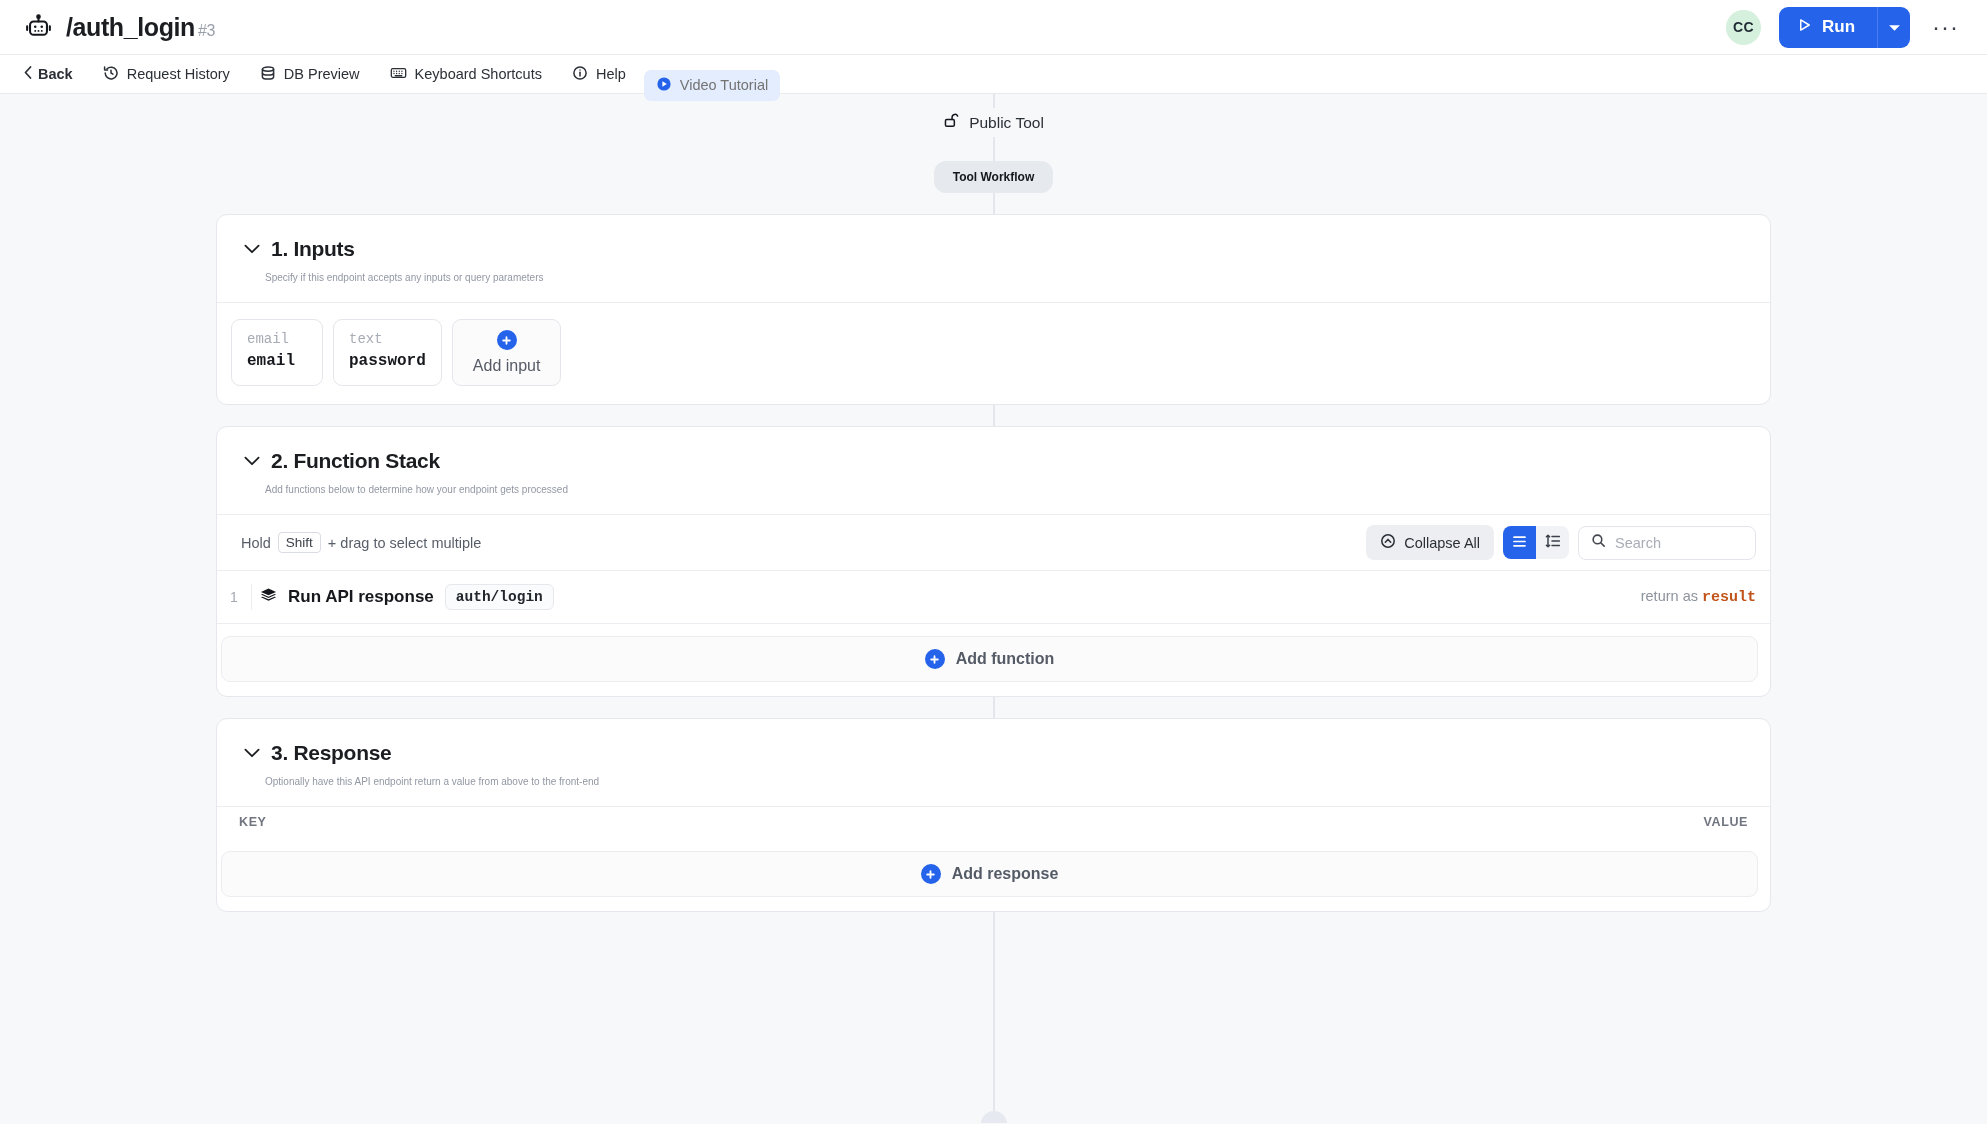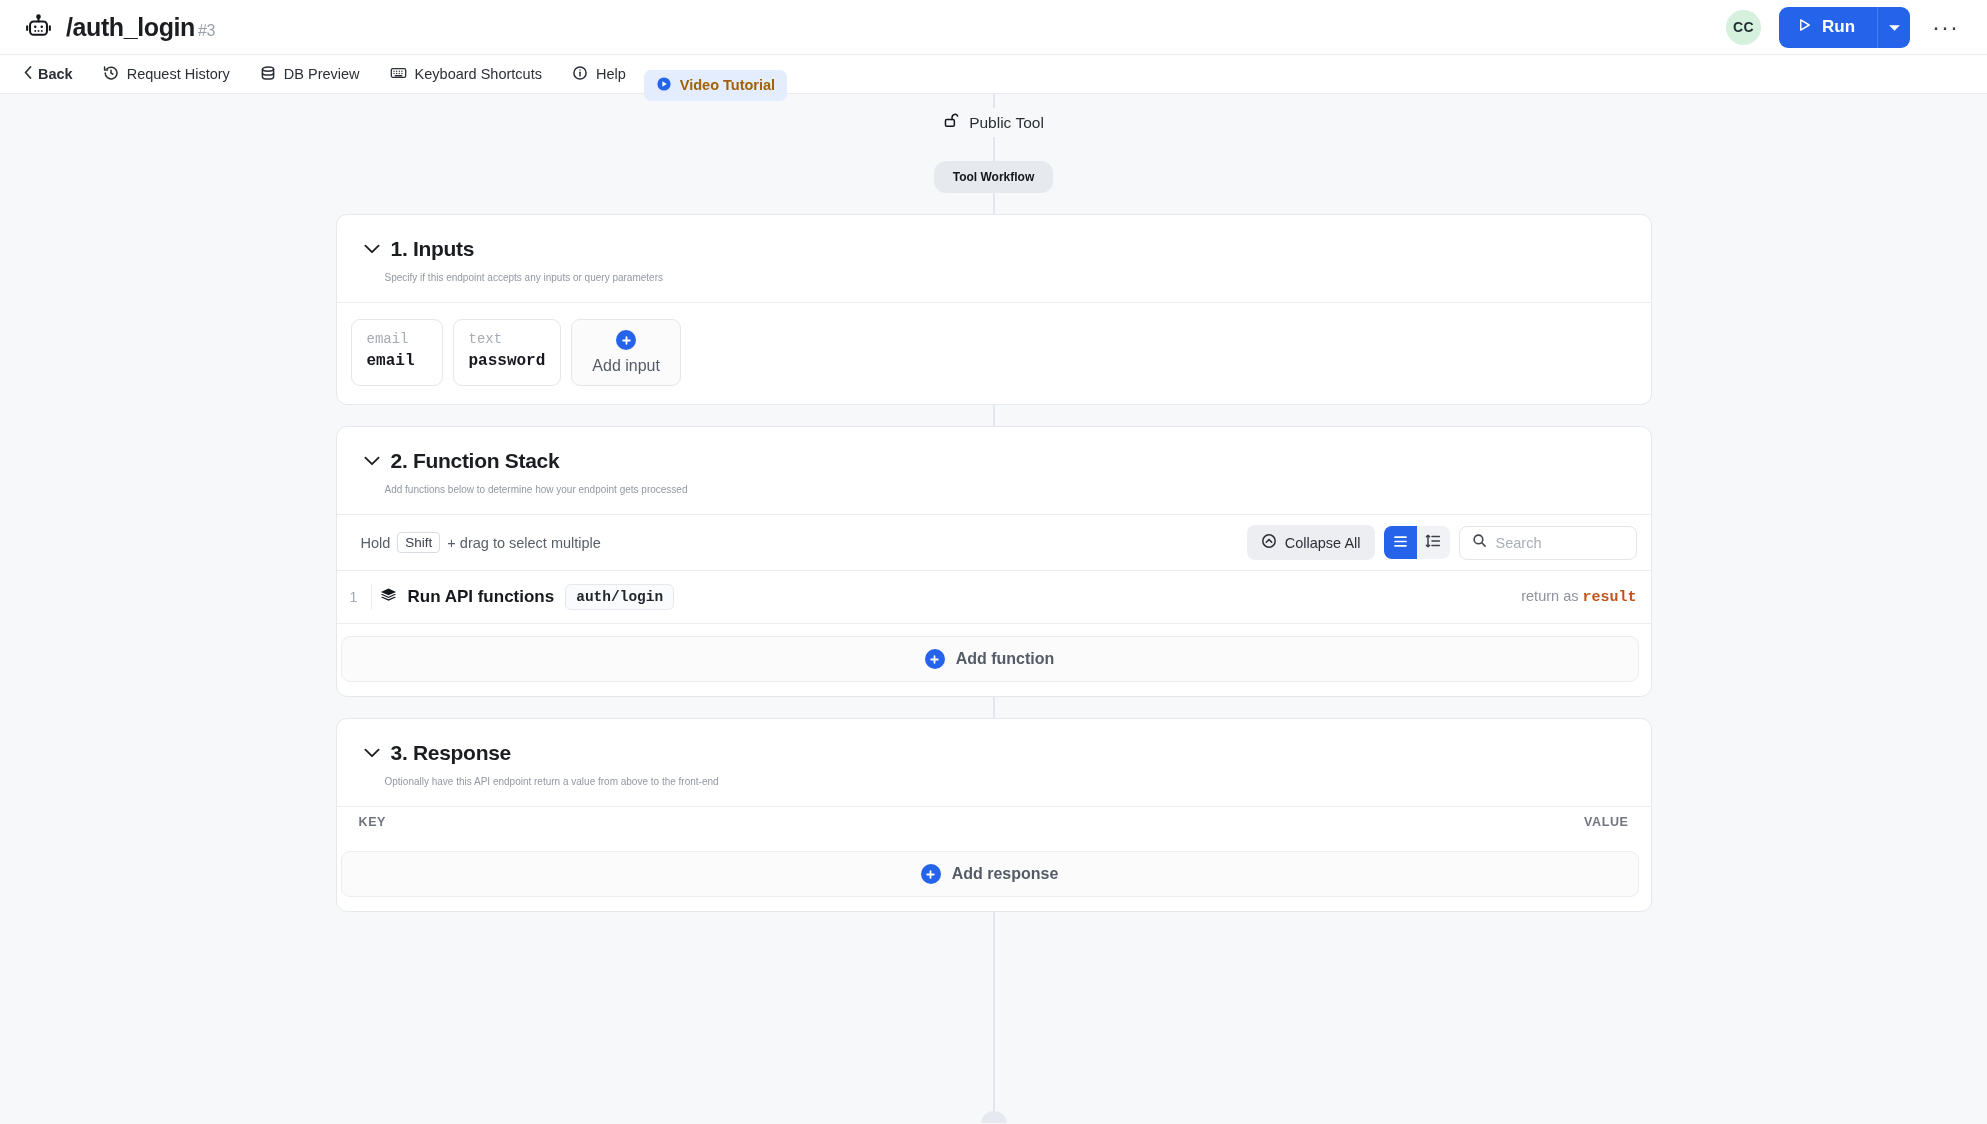--- a/index.html
+++ b/index.html
@@ -61,21 +61,21 @@
     border-bottom: 1px solid #e8eaee;
   }
   .tb-item {
     display: flex; align-items: center; gap: 8px;
     font-size: 14.5px; color: #2b2f36;
     padding: 6px 12px; border-radius: 7px;
     cursor: pointer; background: none; border: none;
     font-family: "Liberation Sans", sans-serif; white-space: nowrap;
   }
   .tb-item.back { font-weight: bold; padding-left: 4px; gap: 6px; }
-  .tb-item.active { background: #e4edfd; color: #a16207; font-weight: bold; margin-top: 22px; }
+  .tb-item.active { background: #e4edfd; color: #737373; font-weight: normal; margin-top: 22px; }
 
   
   .canvas { position: relative; height: calc(1124px - 95px); overflow: hidden; }
   .rail {
     position: absolute; left: 993px; top: 0; bottom: 0;
     width: 2px; background: #e3e6ec;
   }
   .rail-dot {
     position: absolute; left: 50%; transform: translateX(-50%);
     bottom: -14px; width: 26px; height: 26px; border-radius: 50%;
@@ -92,21 +92,21 @@
     background: #f7f8fa; padding: 4px 10px;
   }
   .workflow-badge {
     margin-top: 24px; background: #e6e9ee; color: #14171c;
     font-size: 12px; font-weight: bold;
     padding: 9px 19px; border-radius: 12px;
   }
 
   
   .card {
-    width: 1316px; background: #ffffff;
+    width: 1555px; background: #ffffff;
     border: 1px solid #e6e8ed; border-radius: 11px;
     margin-top: 21px; position: relative; z-index: 2;
   }
   .card-head { padding: 22px 27px 19px 27px; }
   .card-title-row { display: flex; align-items: center; gap: 11px; }
   .chev { color: #1b1d21; display: block; }
   .card-title { font-size: 21px; font-weight: bold; letter-spacing: -0.3px; }
   .card-sub { font-size: 10px; color: #9298a3; margin-top: 11px; margin-left: 21px; }
 
   .divider { height: 1px; background: #ecedf1; }
@@ -436,21 +436,21 @@
       <div class="fn-row">
         <div class="fn-num">1</div>
         <div class="fn-body">
           <span>
             <svg width="17" height="17" viewBox="0 0 18 18" fill="#14171c">
               <path d="M9 1.6 17 5.2 9 8.8 1 5.2z"></path>
               <path d="M9 10.2 2.6 7.3 1 8l8 3.6 8-3.6-1.6-.7z"></path>
               <path d="M9 13.1 2.6 10.2 1 10.9l8 3.6 8-3.6-1.6-.7z"></path>
             </svg>
           </span>
-          <span class="fn-label">Run API functions</span>
+          <span class="fn-label">Run API response</span>
           <span class="code-pill mono">auth/login</span>
         </div>
         <div class="fn-return">
           <span>return as</span>
           <b>result</b>
         </div>
       </div>
 
       <div class="add-row">
         <span class="plus-circle">

